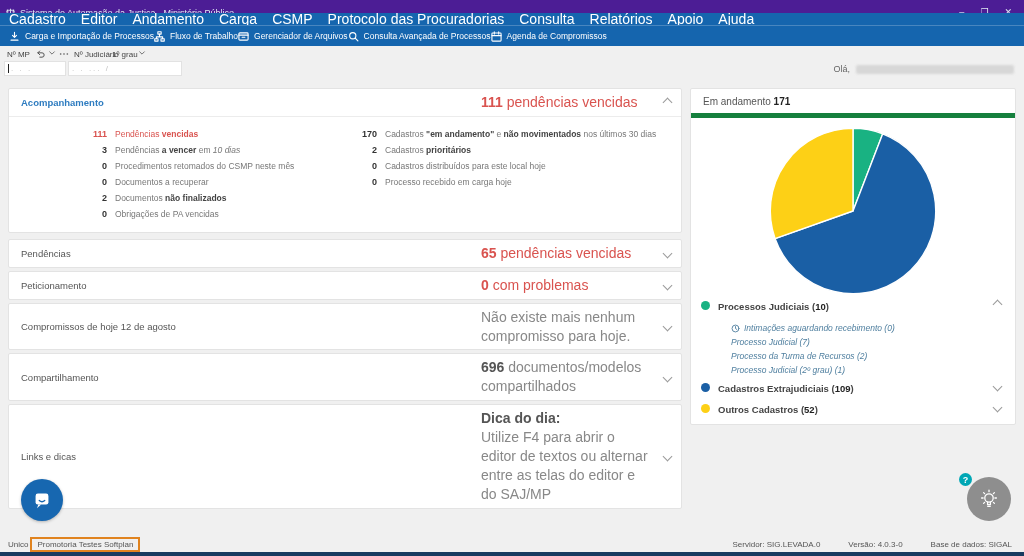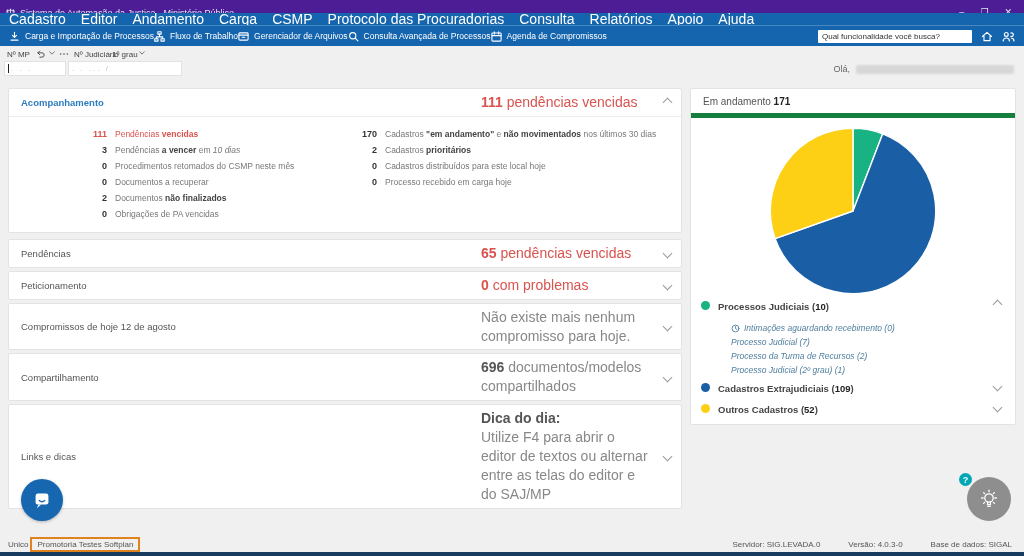--- a/index.html
+++ b/index.html
@@ -176,34 +176,20 @@
         <div class="tb-item" data-interactable="true">
           <span class="icon" data-interactable="false">
             <svg width="11" height="11" viewBox="0 0 12 12" stroke="currentColor" fill="none" stroke-width="1.2" stroke-linecap="round" stroke-linejoin="round">
               <rect x="1" y="2.2" width="10" height="8.8" rx="0.8"></rect>
               <path d="M1 5h10M3.6 1v2.4M8.4 1v2.4"></path>
             </svg>
           </span>
           <span data-interactable="false">Agenda de Compromissos</span>
         </div>
       </div>
-    <div class="tb-right">
-      <input type="text" data-interactable="true" placeholder="Qual funcionalidade você busca?" style="">
-      <span class="icon" data-interactable="true">
-          <svg width="12" height="11" viewBox="0 0 13 12" stroke="currentColor" fill="none" stroke-width="1.2" stroke-linecap="round" stroke-linejoin="round">
-            <path d="M1.5 6L6.5 1.5 11.5 6M3.2 5.5v5h6.6v-5"></path>
-          </svg>
-        </span>
-      <span class="icon" data-interactable="true">
-          <svg width="13" height="11" viewBox="0 0 13 11" stroke="currentColor" fill="none" stroke-width="1.2" stroke-linecap="round" stroke-linejoin="round">
-            <circle cx="4.3" cy="3.4" r="1.9"></circle>
-            <path d="M1.2 10c0-1.8 1.4-3 3.1-3s3.1 1.2 3.1 3M8.9 2a1.8 1.8 0 1 1 0 3.4M9.3 7c1.5.2 2.6 1.4 2.6 2.9"></path>
-          </svg>
-        </span>
-    </div>
   </div>
 
   <div class="procbar" data-interactable="false">
     <span class="plbl" style="left:7px" data-interactable="false">Nº MP</span>
     <span class="pico icon" style="left:36px" data-interactable="true">
         <svg width="10" height="10" viewBox="0 0 12 12" stroke="currentColor" fill="none" stroke-width="1.2" stroke-linecap="round" stroke-linejoin="round">
           <path d="M2.2 4.6h5a2.6 2.6 0 1 1 0 5.2H4.6M4.4 2.4L2.2 4.6l2.2 2.2"></path>
         </svg>
       </span>
     <span class="pico icon" style="left:48px" data-interactable="true">

